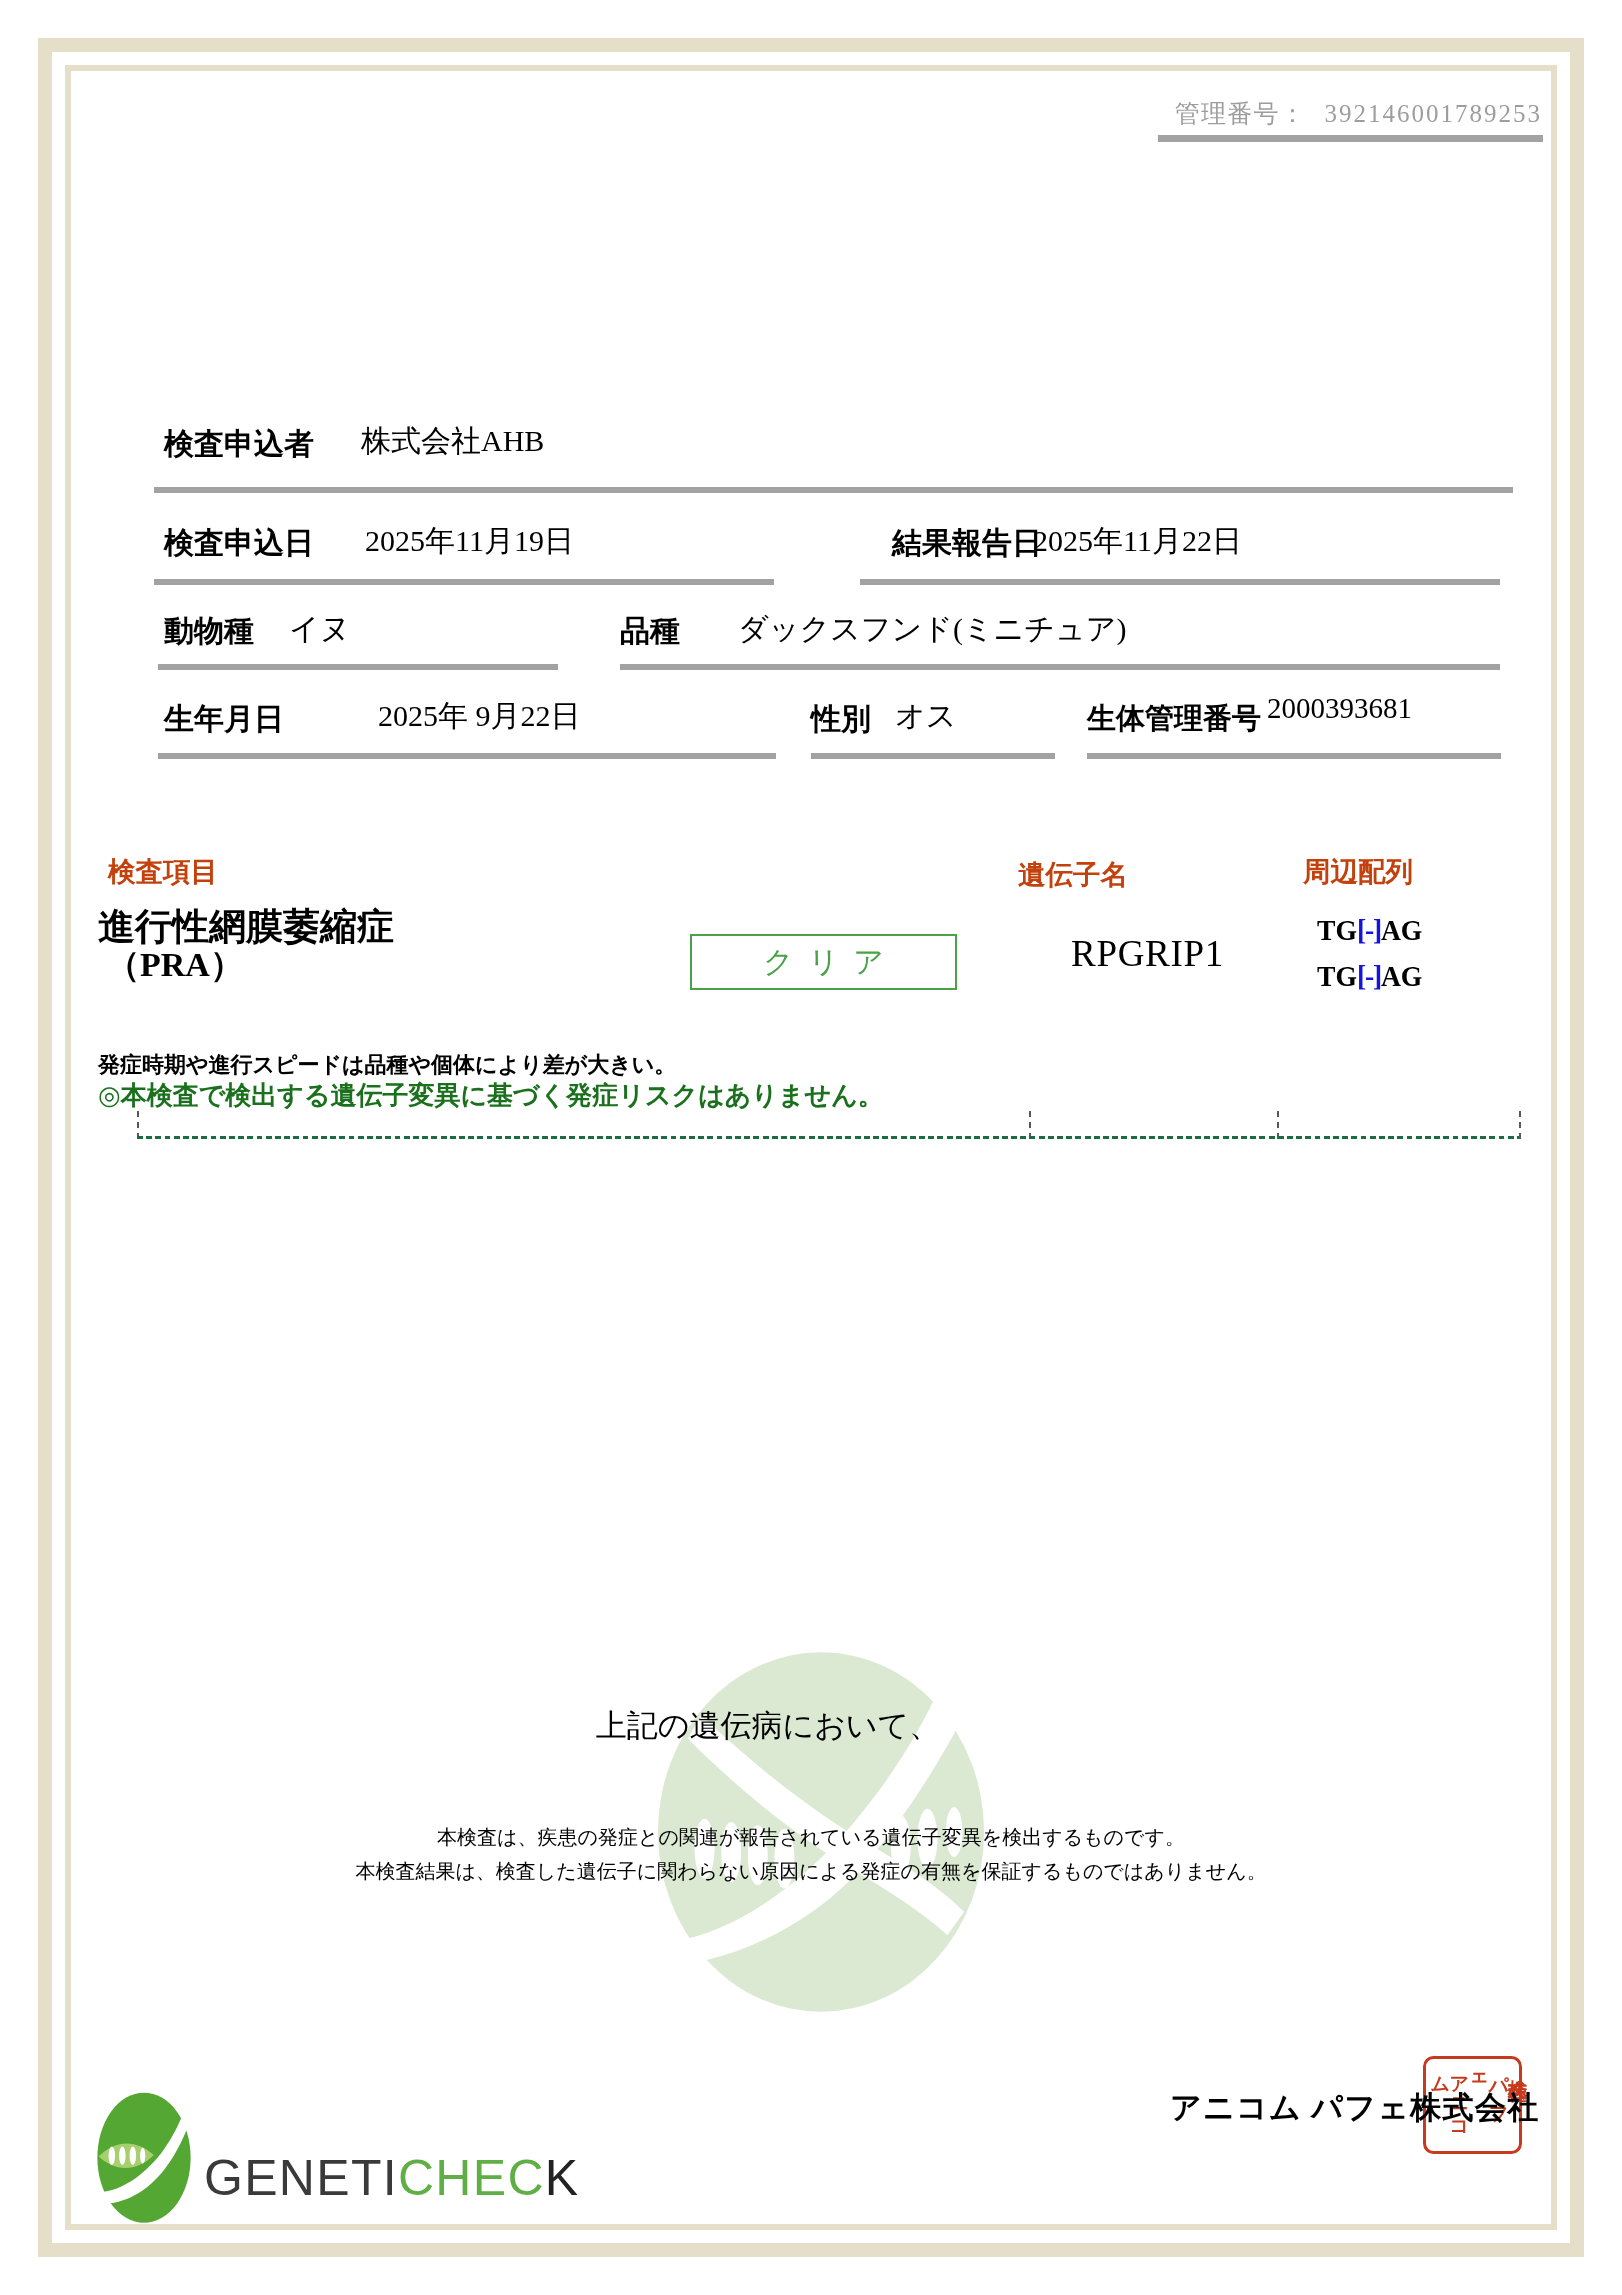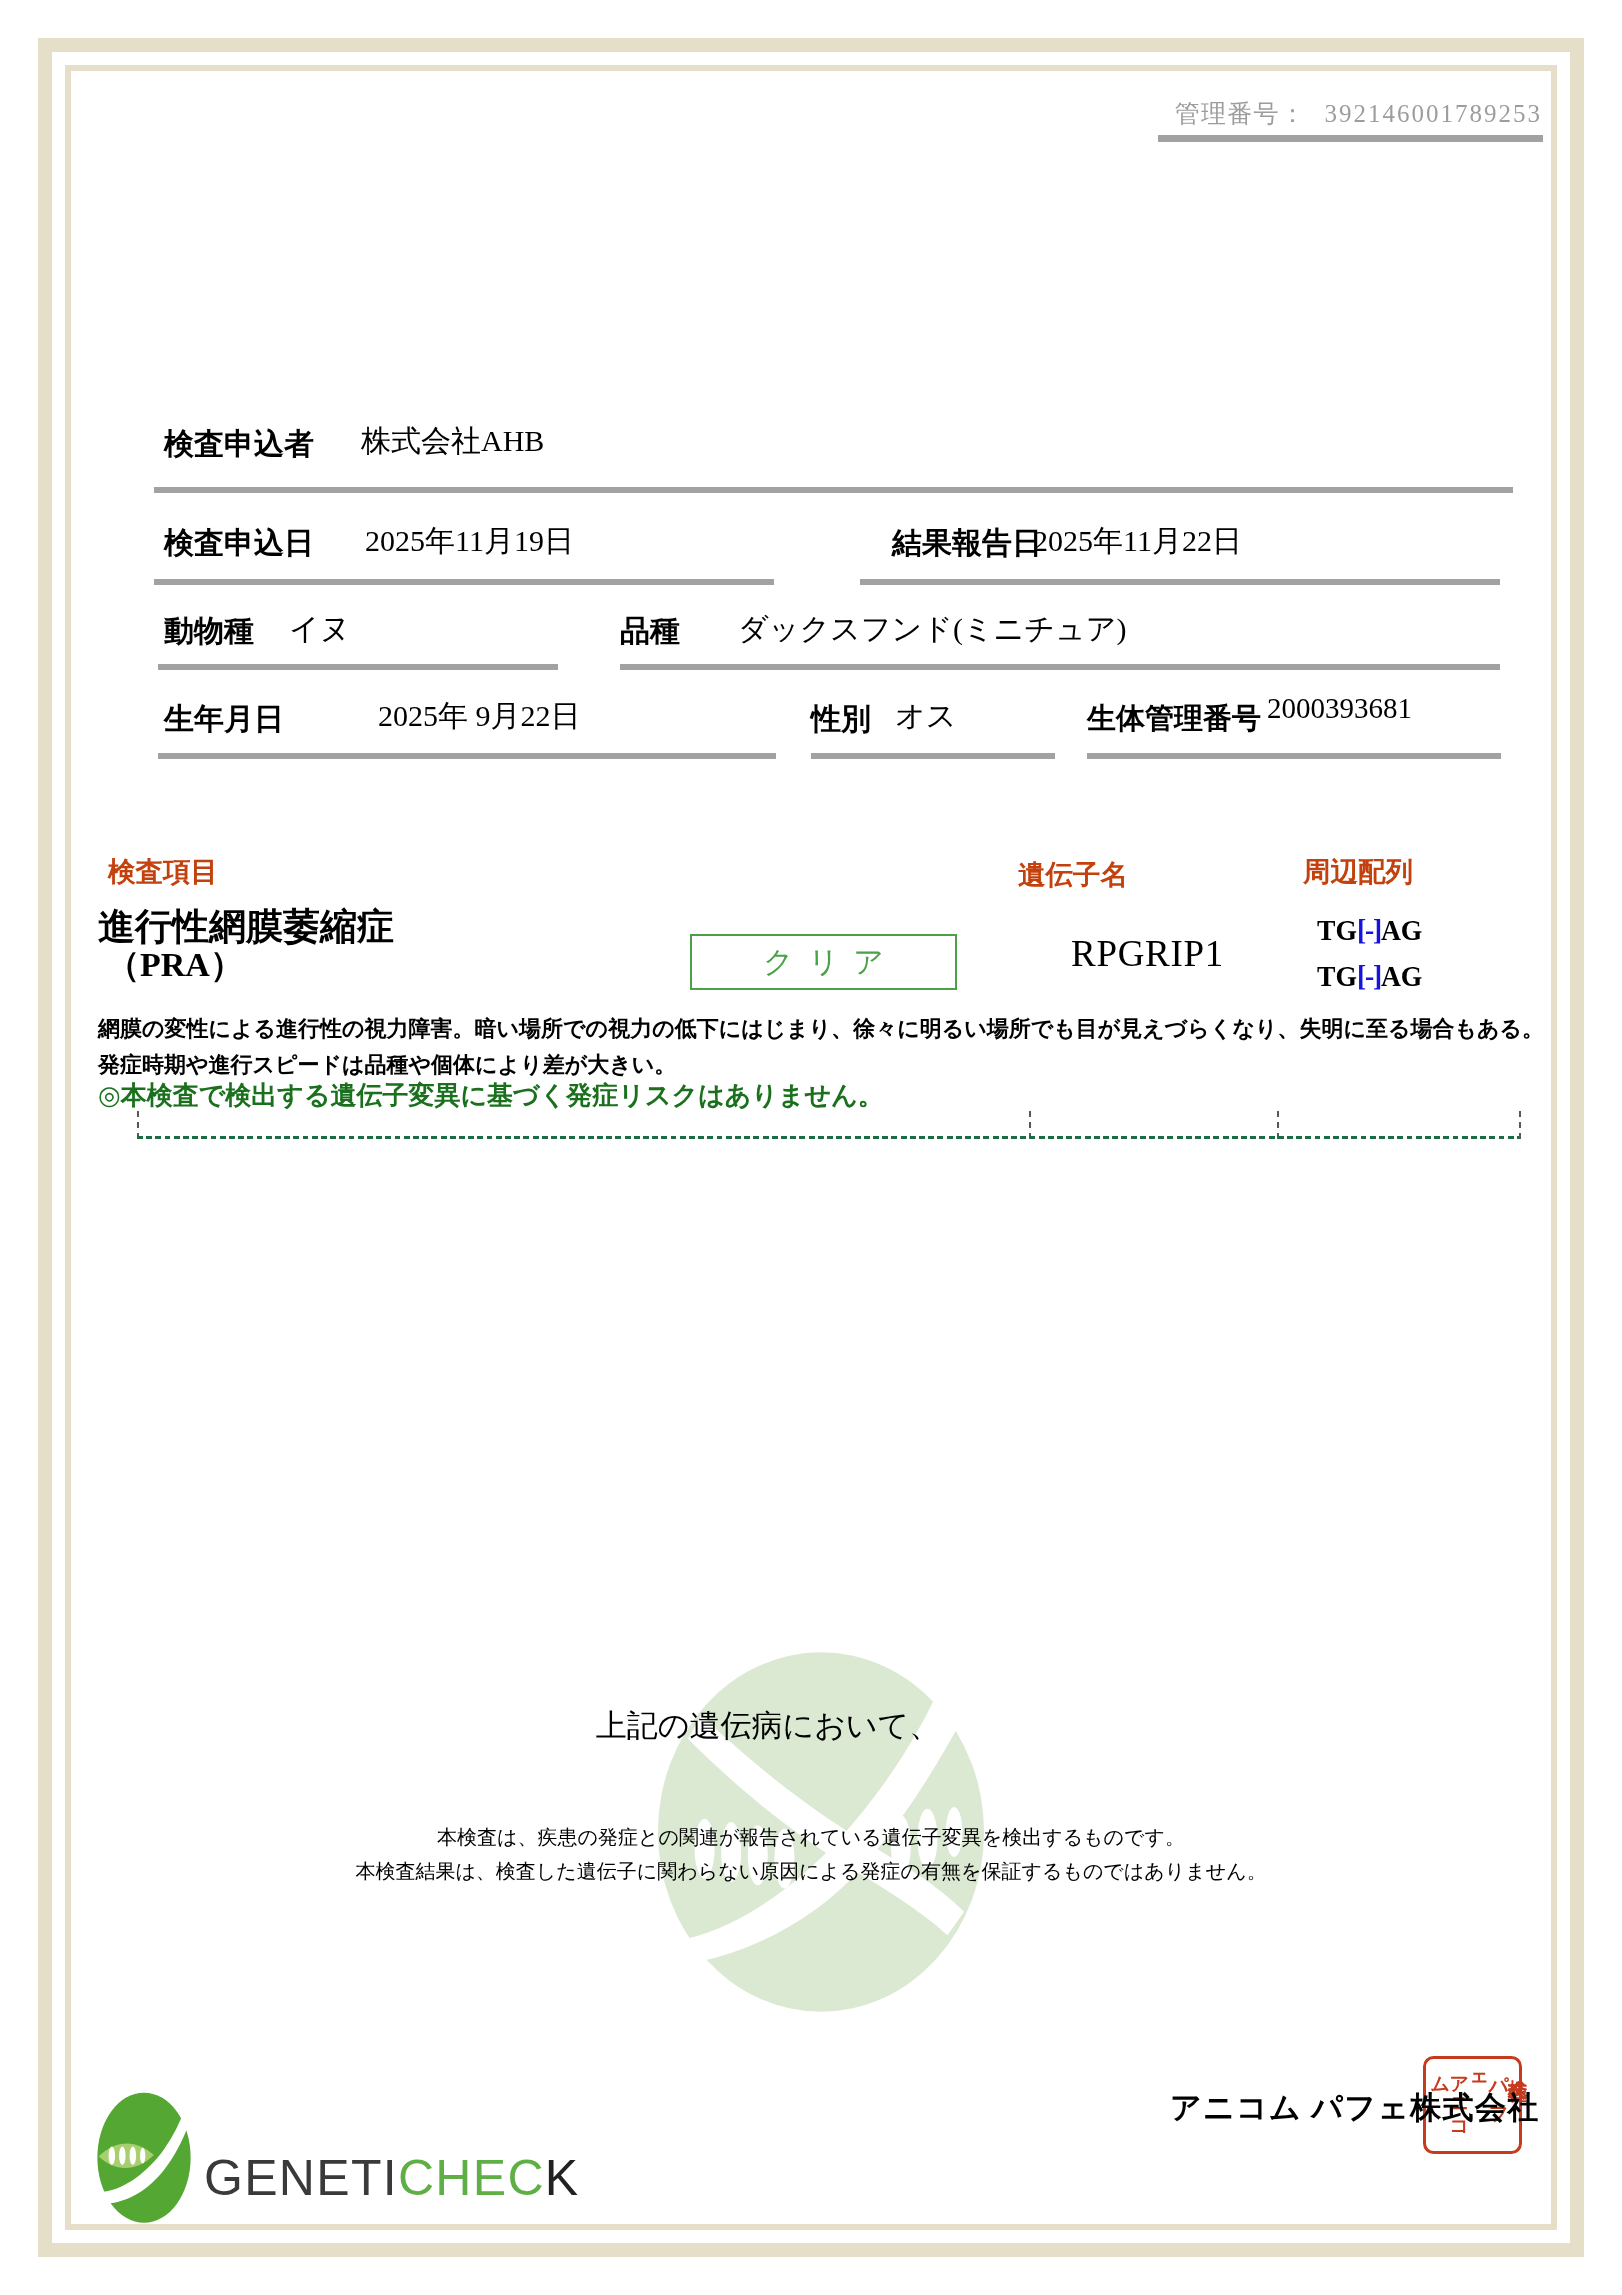--- a/index.html
+++ b/index.html
@@ -127,21 +127,20 @@
 
   <div class="abs gene" style="left:1036px;top:932px;margin-left:35px;">RPGRIP1</div>
 
   <div class="abs seq" style="left:1317px;top:913px;">
     <span>TG</span><span class="var">[-]</span><span>AG</span>
   </div>
   <div class="abs seq" style="left:1317px;top:959px;">
     <span>TG</span><span class="var">[-]</span><span>AG</span>
   </div>
 
-  <div class="abs desc" style="left:98px;top:1014px;">網膜の変性による進行性の視力障害。暗い場所での視力の低下にはじまり、徐々に明るい場所でも目が見えづらくなり、失明に至る場合もある。</div>
   <div class="abs desc" style="left:98px;top:1050px;">発症時期や進行スピードは品種や個体により差が大きい。</div>
   <div class="abs risk" style="left:98px;top:1078px;">◎本検査で検出する遺伝子変異に基づく発症リスクはありません。</div>
 
   <div class="abs vdash" style="left:137px;top:1111px;"></div>
   <div class="abs vdash" style="left:1029px;top:1111px;"></div>
   <div class="abs vdash" style="left:1277px;top:1111px;"></div>
   <div class="abs vdash" style="left:1519px;top:1111px;"></div>
   <div class="abs hdots"></div>
 
   <div class="abs sum1">上記の遺伝病において、</div>

